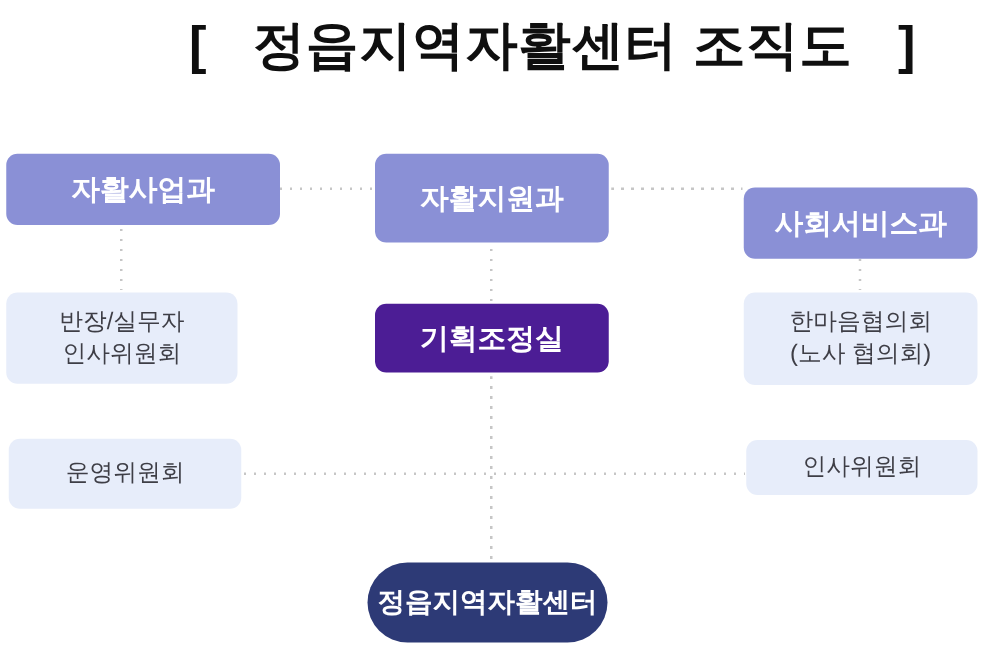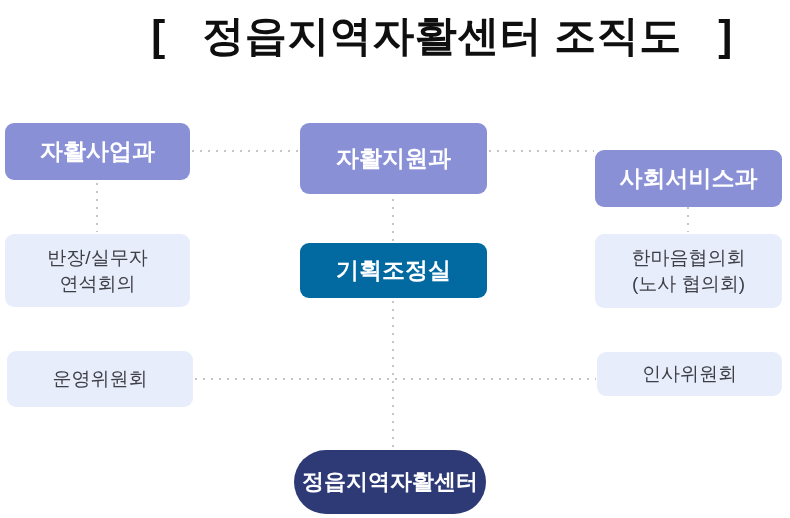--- a/index.html
+++ b/index.html
@@ -12,31 +12,31 @@
     font-size:42px; font-weight:900; color:#0f0f0f; white-space:pre;
     letter-spacing:0.5px;
     padding-left:47px;
   }
   .node {
     position:absolute; border-radius:9px;
     display:flex; align-items:center; justify-content:center;
     text-align:center; box-sizing:border-box;
   }
   .dept      { background:#8a90d6; color:#ffffff; font-weight:700; font-size:23px; }
-  .planning  { background:#0369a1; color:#ffffff; font-weight:700; font-size:23px; }
+  .planning  { background:#4c1d95; color:#ffffff; font-weight:700; font-size:23px; }
   .light     { background:#e7edfa; color:#3e3e46; font-weight:500; font-size:19px;
                line-height:1.35; white-space:pre-line; }
   .centerbox { background:#2d3a76; color:#ffffff; font-weight:700; font-size:22px;border-radius:32px; }
 
   .hline { position:absolute; height:2px;
     background:repeating-linear-gradient(to right, #c6c6c6 0 2px, transparent 2px 8px); }
   .vline { position:absolute; width:2px;
     background:repeating-linear-gradient(to bottom, #c6c6c6 0 2px, transparent 2px 8px); }
 
-  #dept-business       { left:5px;   top:123px; width:185px; height:57px; }
+  #dept-business       { left:5px;   top:123px; width:219px; height:57px; }
   #dept-support        { left:300px; top:123px; width:187px; height:71px; }
   #dept-social         { left:595px; top:123px; width:187px; height:57px;margin-top:27px; }
   #leaders-meeting     { left:5px;   top:234px; width:185px; height:73px; }
   #planning-office     { left:300px; top:243px; width:187px; height:55px; }
   #hanmaum-council     { left:595px; top:234px; width:187px; height:74px; }
   #steering-committee  { left:7px;   top:351px; width:186px; height:56px;font-family:Liberation Serif, serif; }
   #personnel-committee { left:597px; top:352px; width:185px; height:44px; }
   #center-node         { left:294px; top:450px; width:192px; height:64px; }
 
   #c-h-row1-left   { left:192px; top:150px; width:107px; }
@@ -60,21 +60,21 @@
   <div class="vline" id="c-v-left"></div>
   <div class="vline" id="c-v-mid-top"></div>
   <div class="vline" id="c-v-mid-bottom"></div>
   <div class="vline" id="c-v-right"></div>
 
   <div class="node dept" id="dept-business">자활사업과</div>
   <div class="node dept" id="dept-support">자활지원과</div>
   <div class="node dept" id="dept-social">사회서비스과</div>
 
   <div class="node light" id="leaders-meeting">반장/실무자
-연석회의</div>
+인사위원회</div>
   <div class="node planning" id="planning-office">기획조정실</div>
   <div class="node light" id="hanmaum-council">한마음협의회
 (노사 협의회)</div>
 
   <div class="node light" id="steering-committee">운영위원회</div>
   <div class="node light" id="personnel-committee">인사위원회</div>
 
   <div class="node centerbox" id="center-node">정읍지역자활센터</div>
 
 </div>

